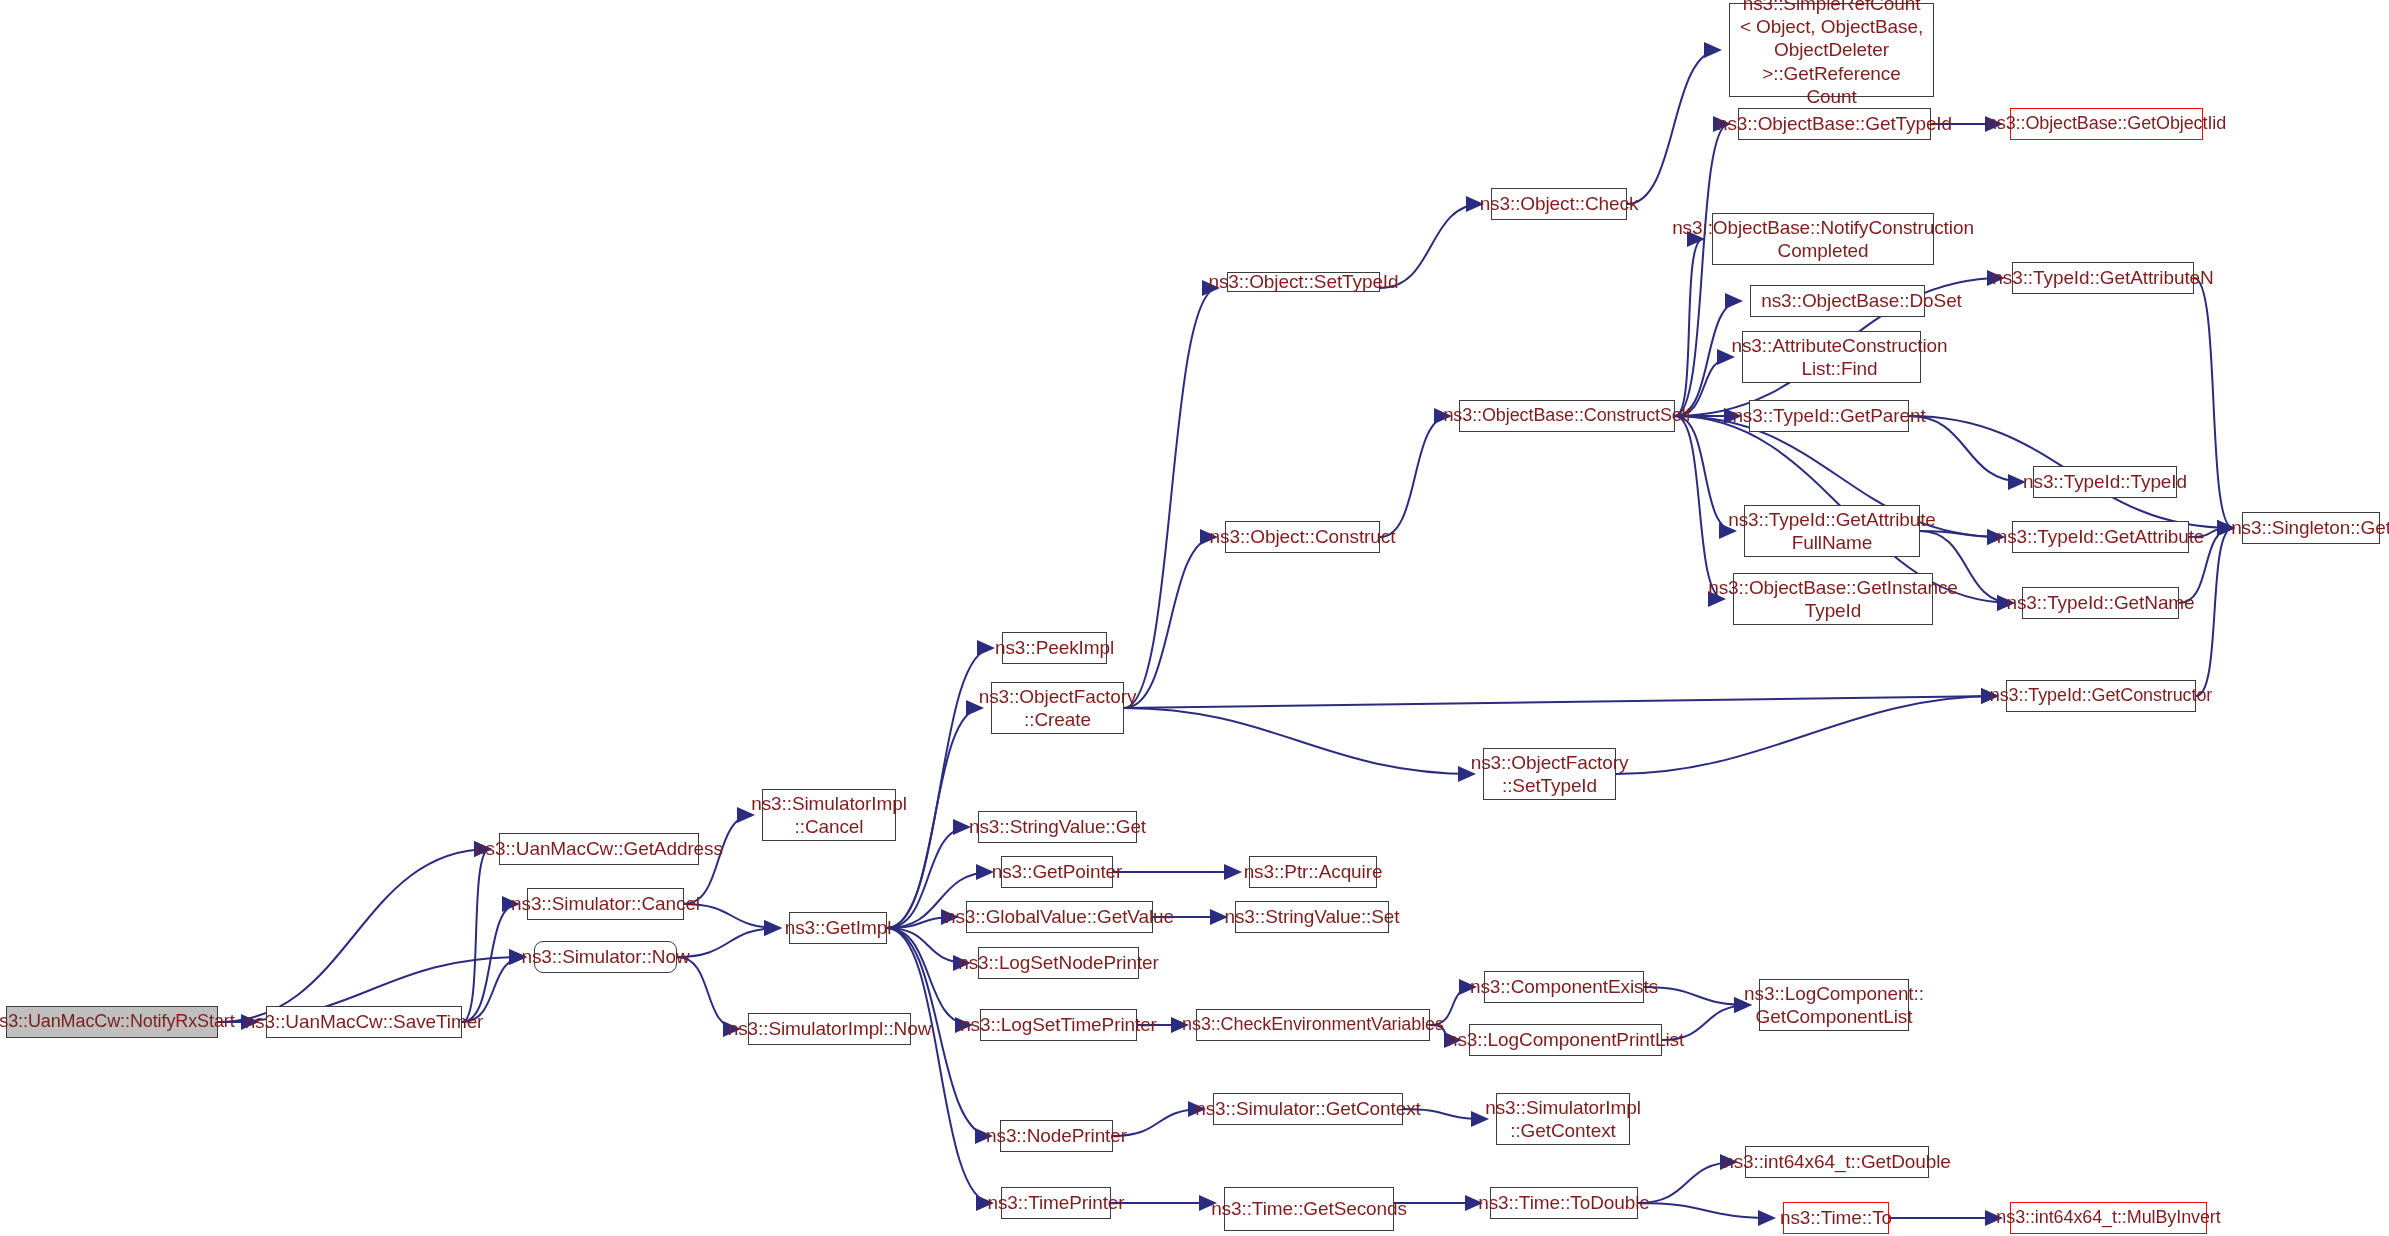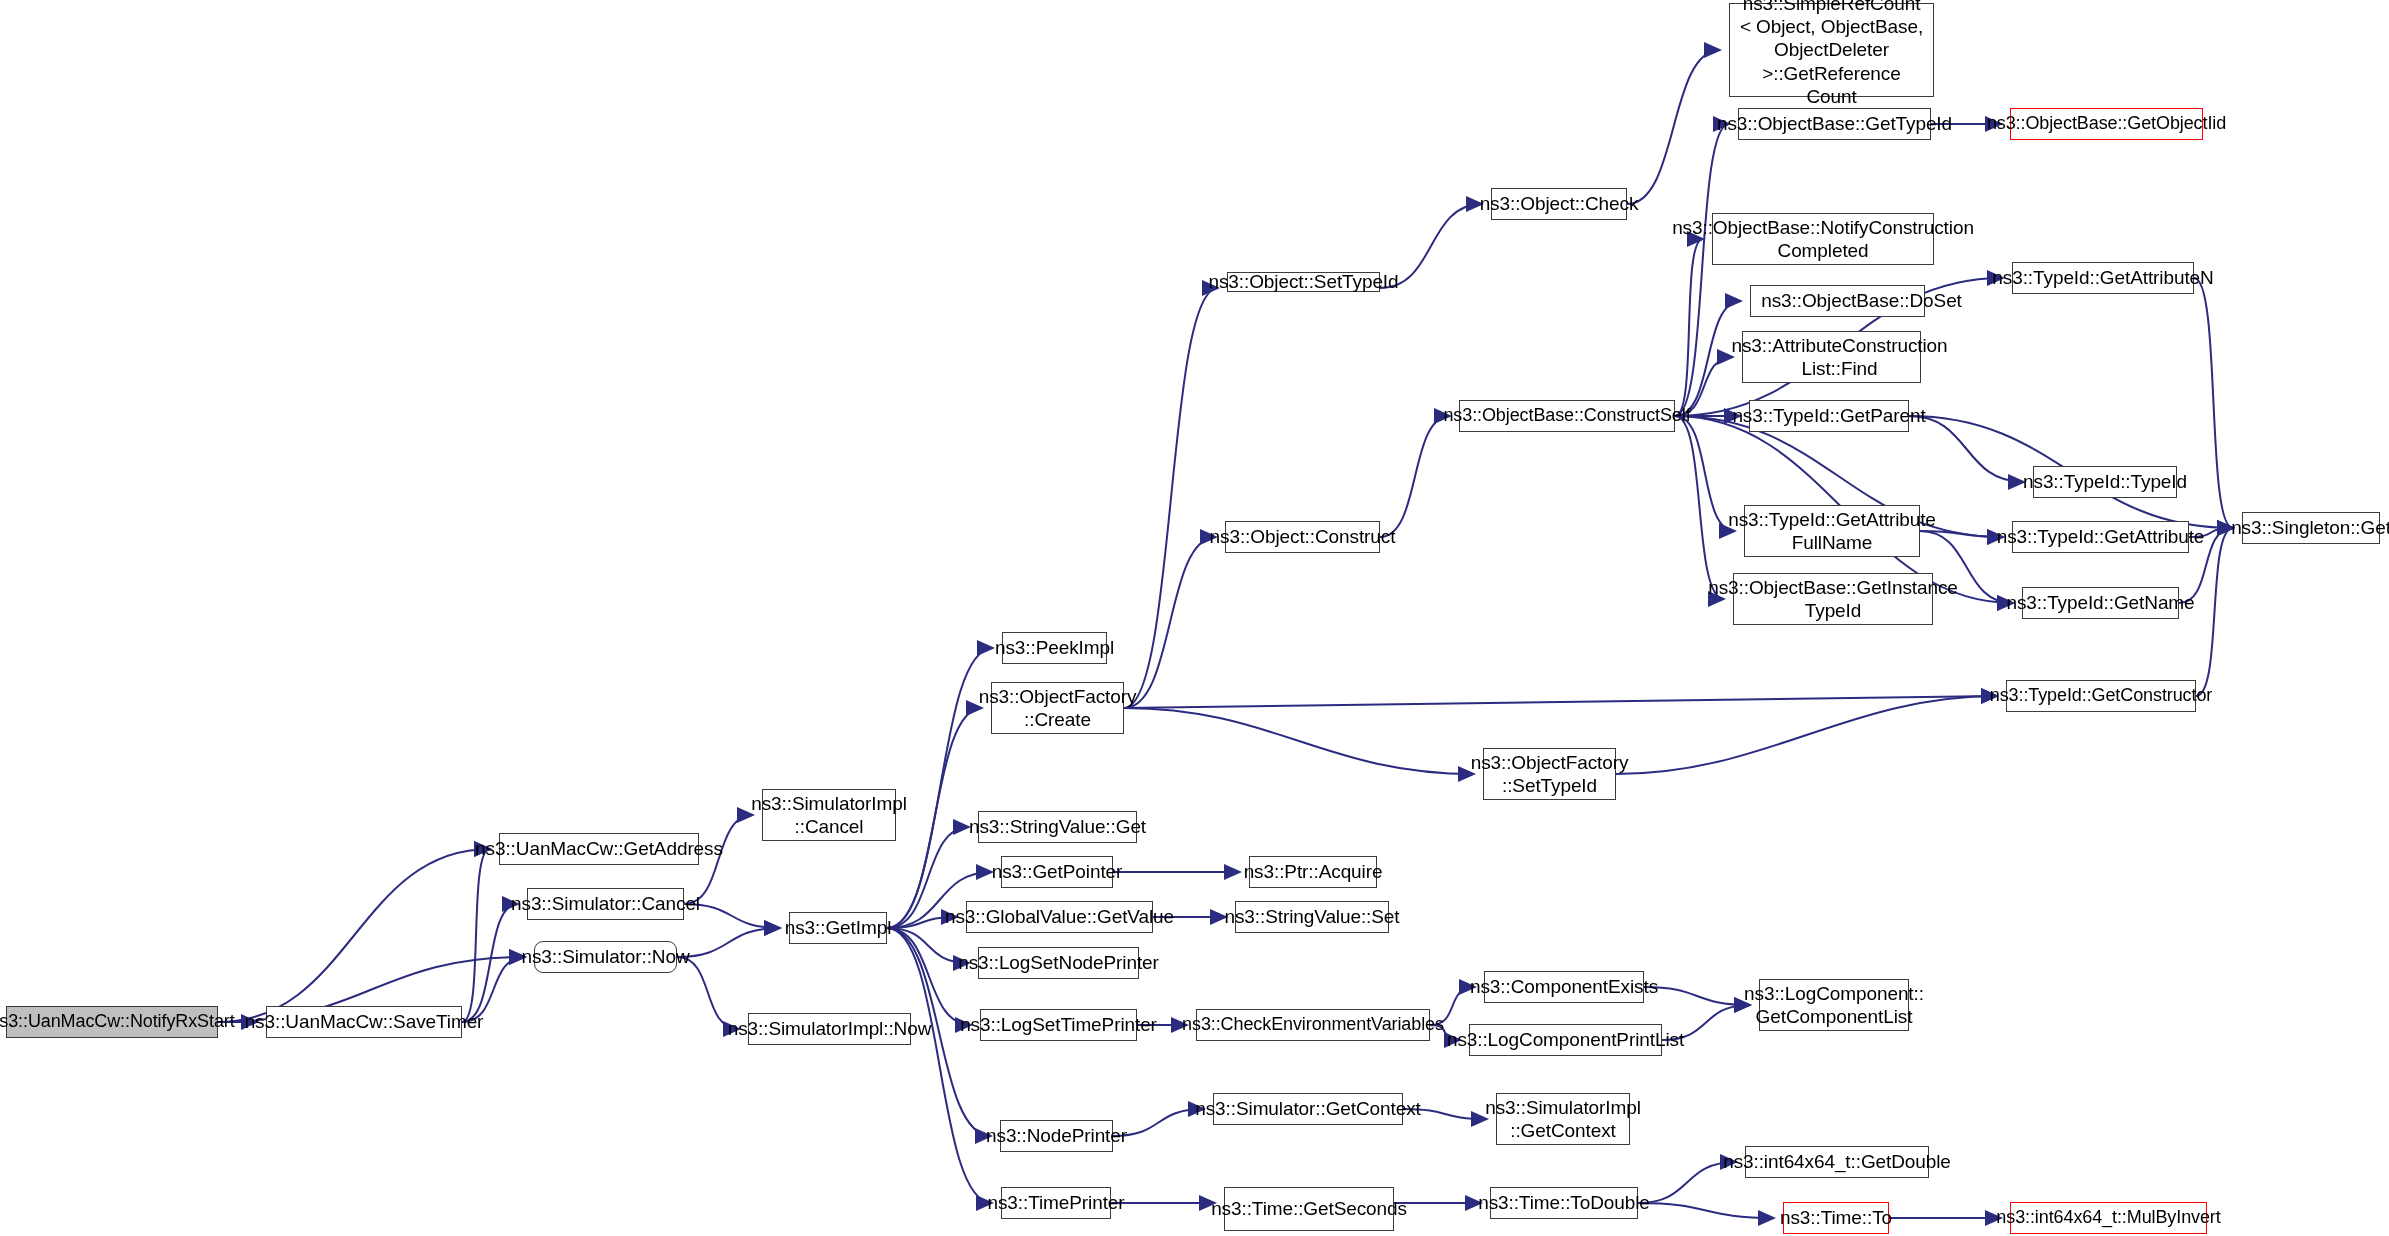--- a/index.html
+++ b/index.html
@@ -25,21 +25,21 @@
   }
   .node {
     position: absolute;
     box-sizing: border-box;
     display: flex;
     align-items: center;
     justify-content: center;
     text-align: center;
     background: #ffffff;
     border: 1.6px solid #3b3b3b;
-    color: #000000;
+    color: #7f1d1d;
     font-size: 19px;
     line-height: 1.22;
     letter-spacing: -0.1px;
     white-space: pre-line;
     z-index: 5;
   }
   .node.root {
     background: #bfbfbf;
     border-color: #3b3b3b;
   }

